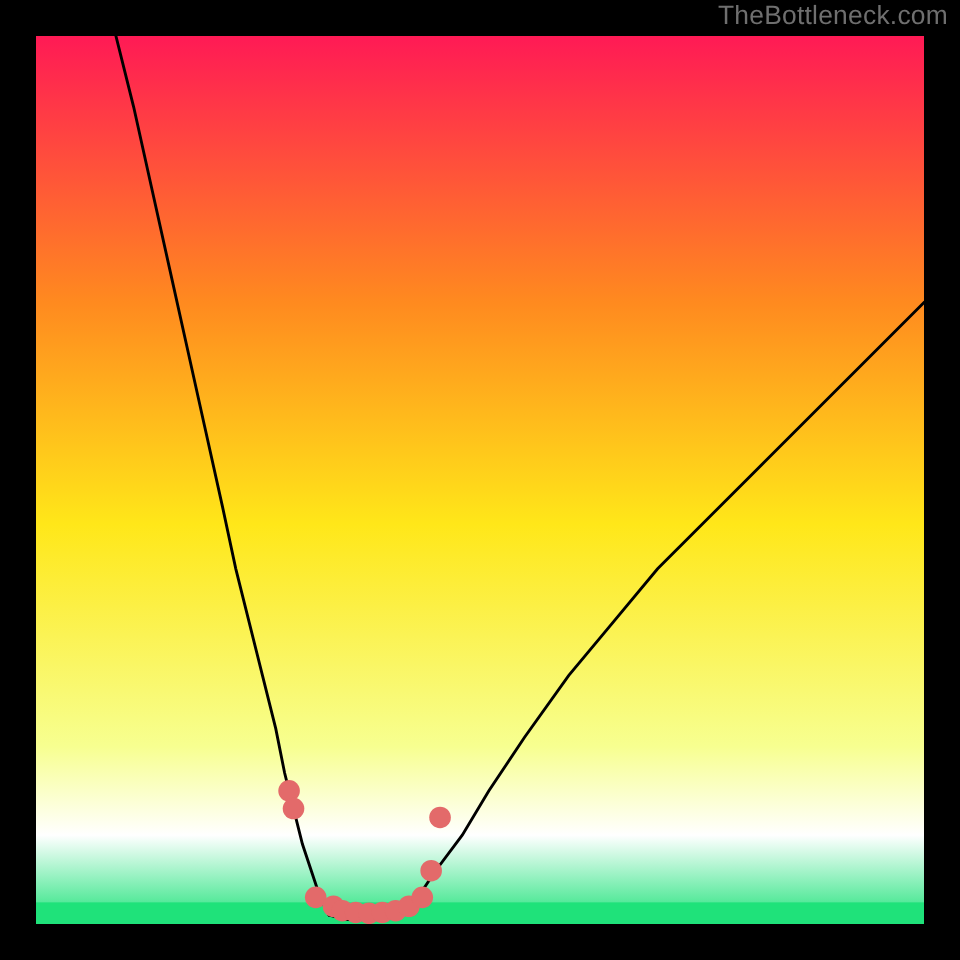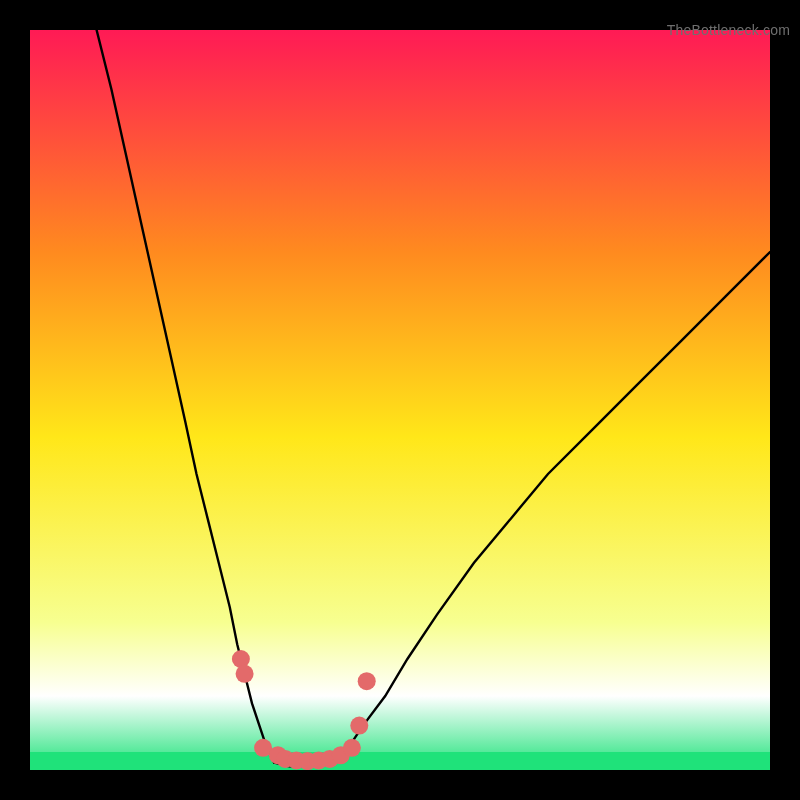--- a/index.html
+++ b/index.html
@@ -21,24 +21,24 @@
   }
   .plot-area {
     position: absolute;
     left: 0;
     top: 0;
     width: 740px;
     height: 740px;
   }
   .watermark {
     position: absolute;
-    top: 22px;
+    top: 0;
     right: 10px;
     color: #6f6f6f;
-    font-size: 14px;
+    font-size: 22px;
     font-weight: 500;
     letter-spacing: 0.2px;
     z-index: 20;
   }
   svg {
     display: block;
   }
 </style>
 </head>
 <body>

